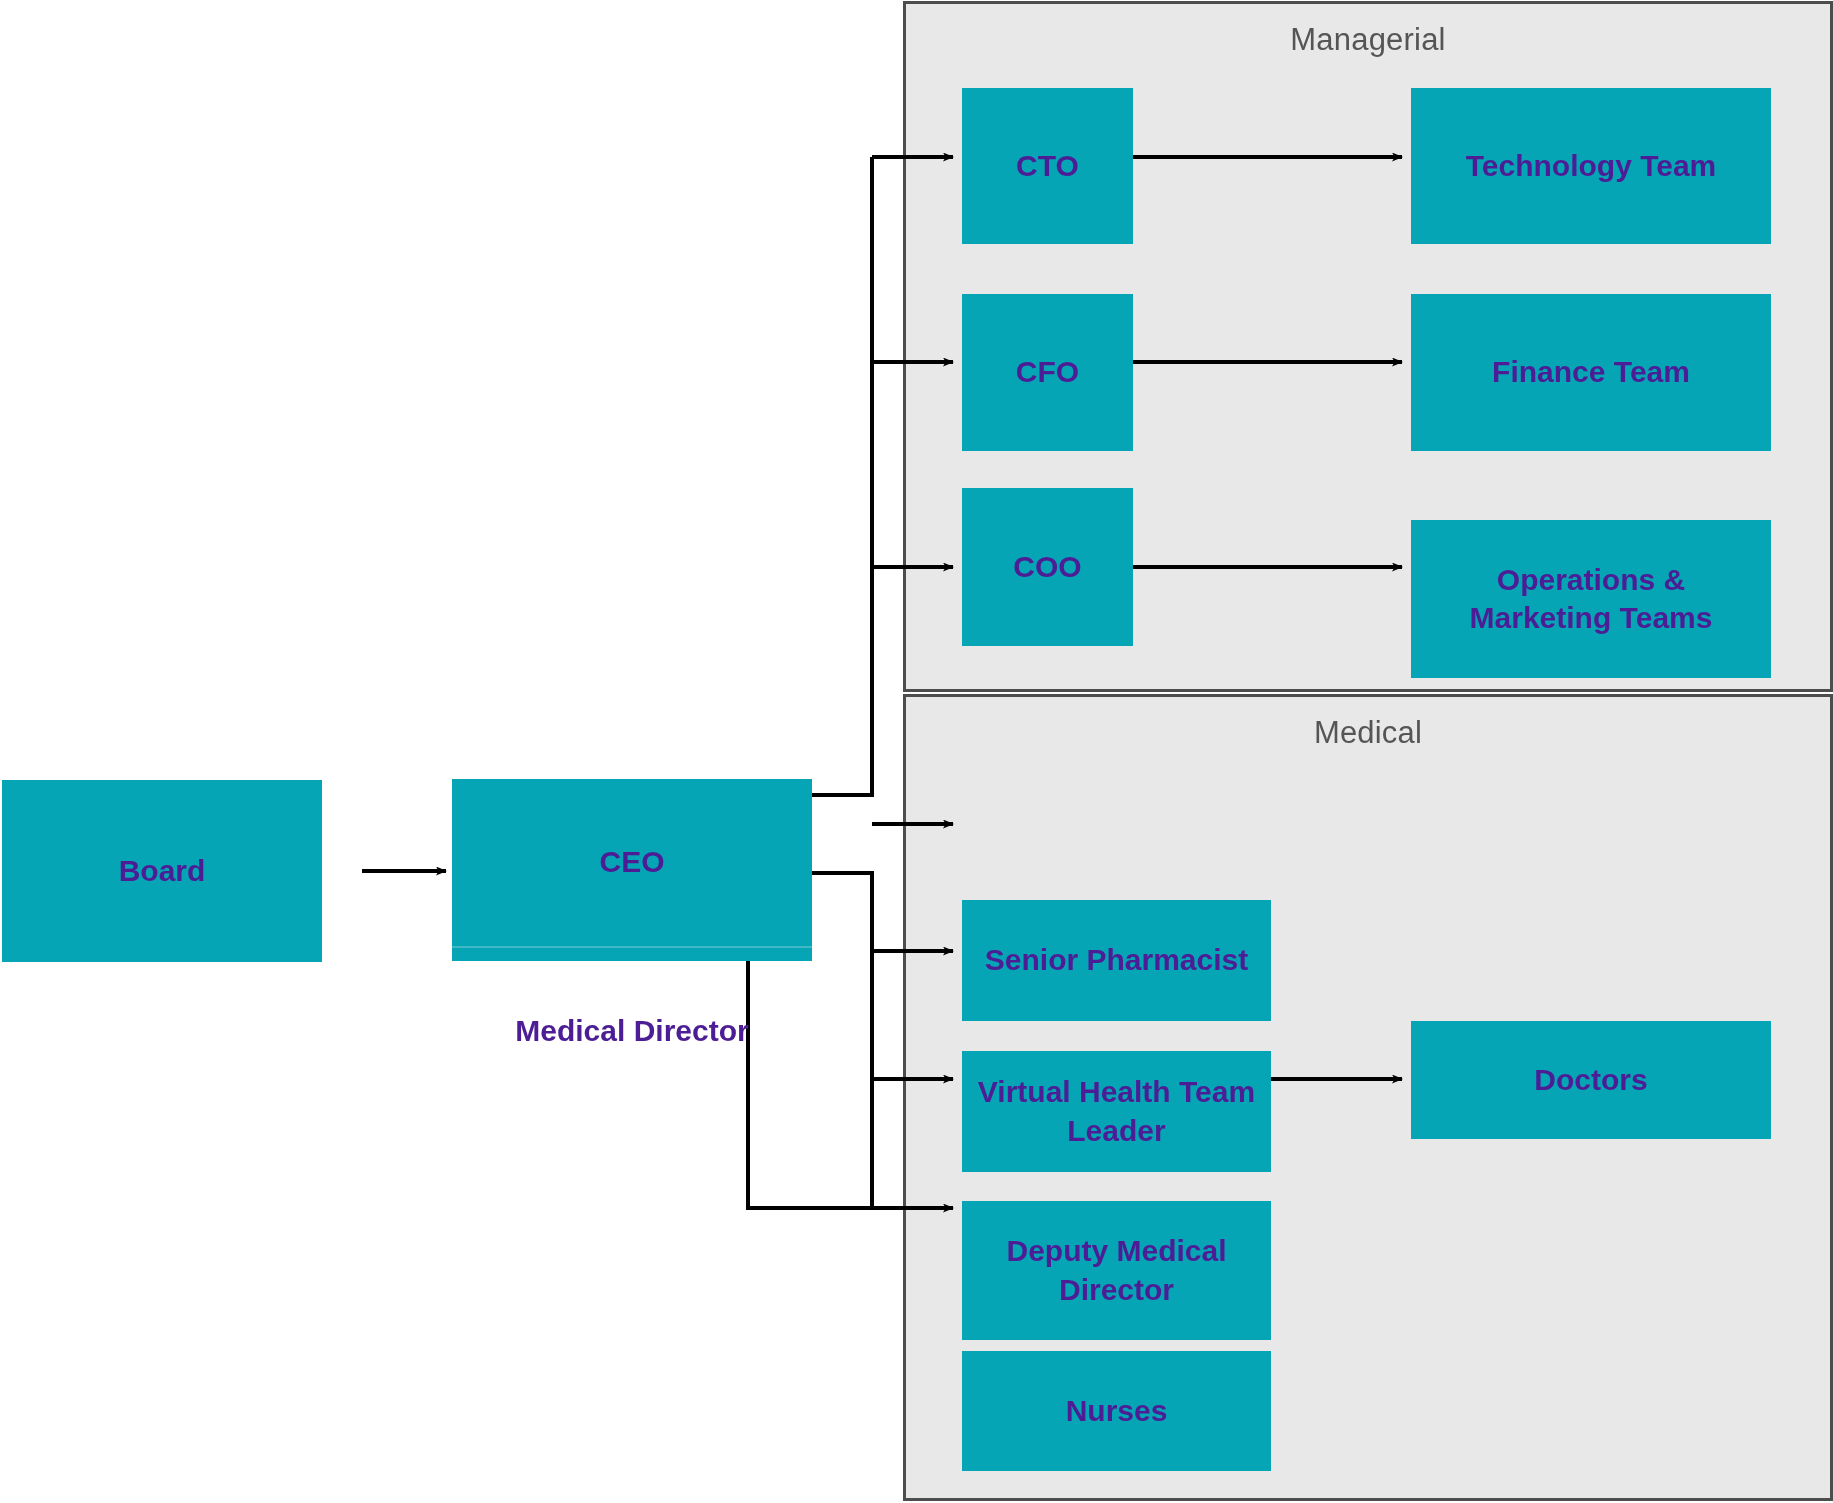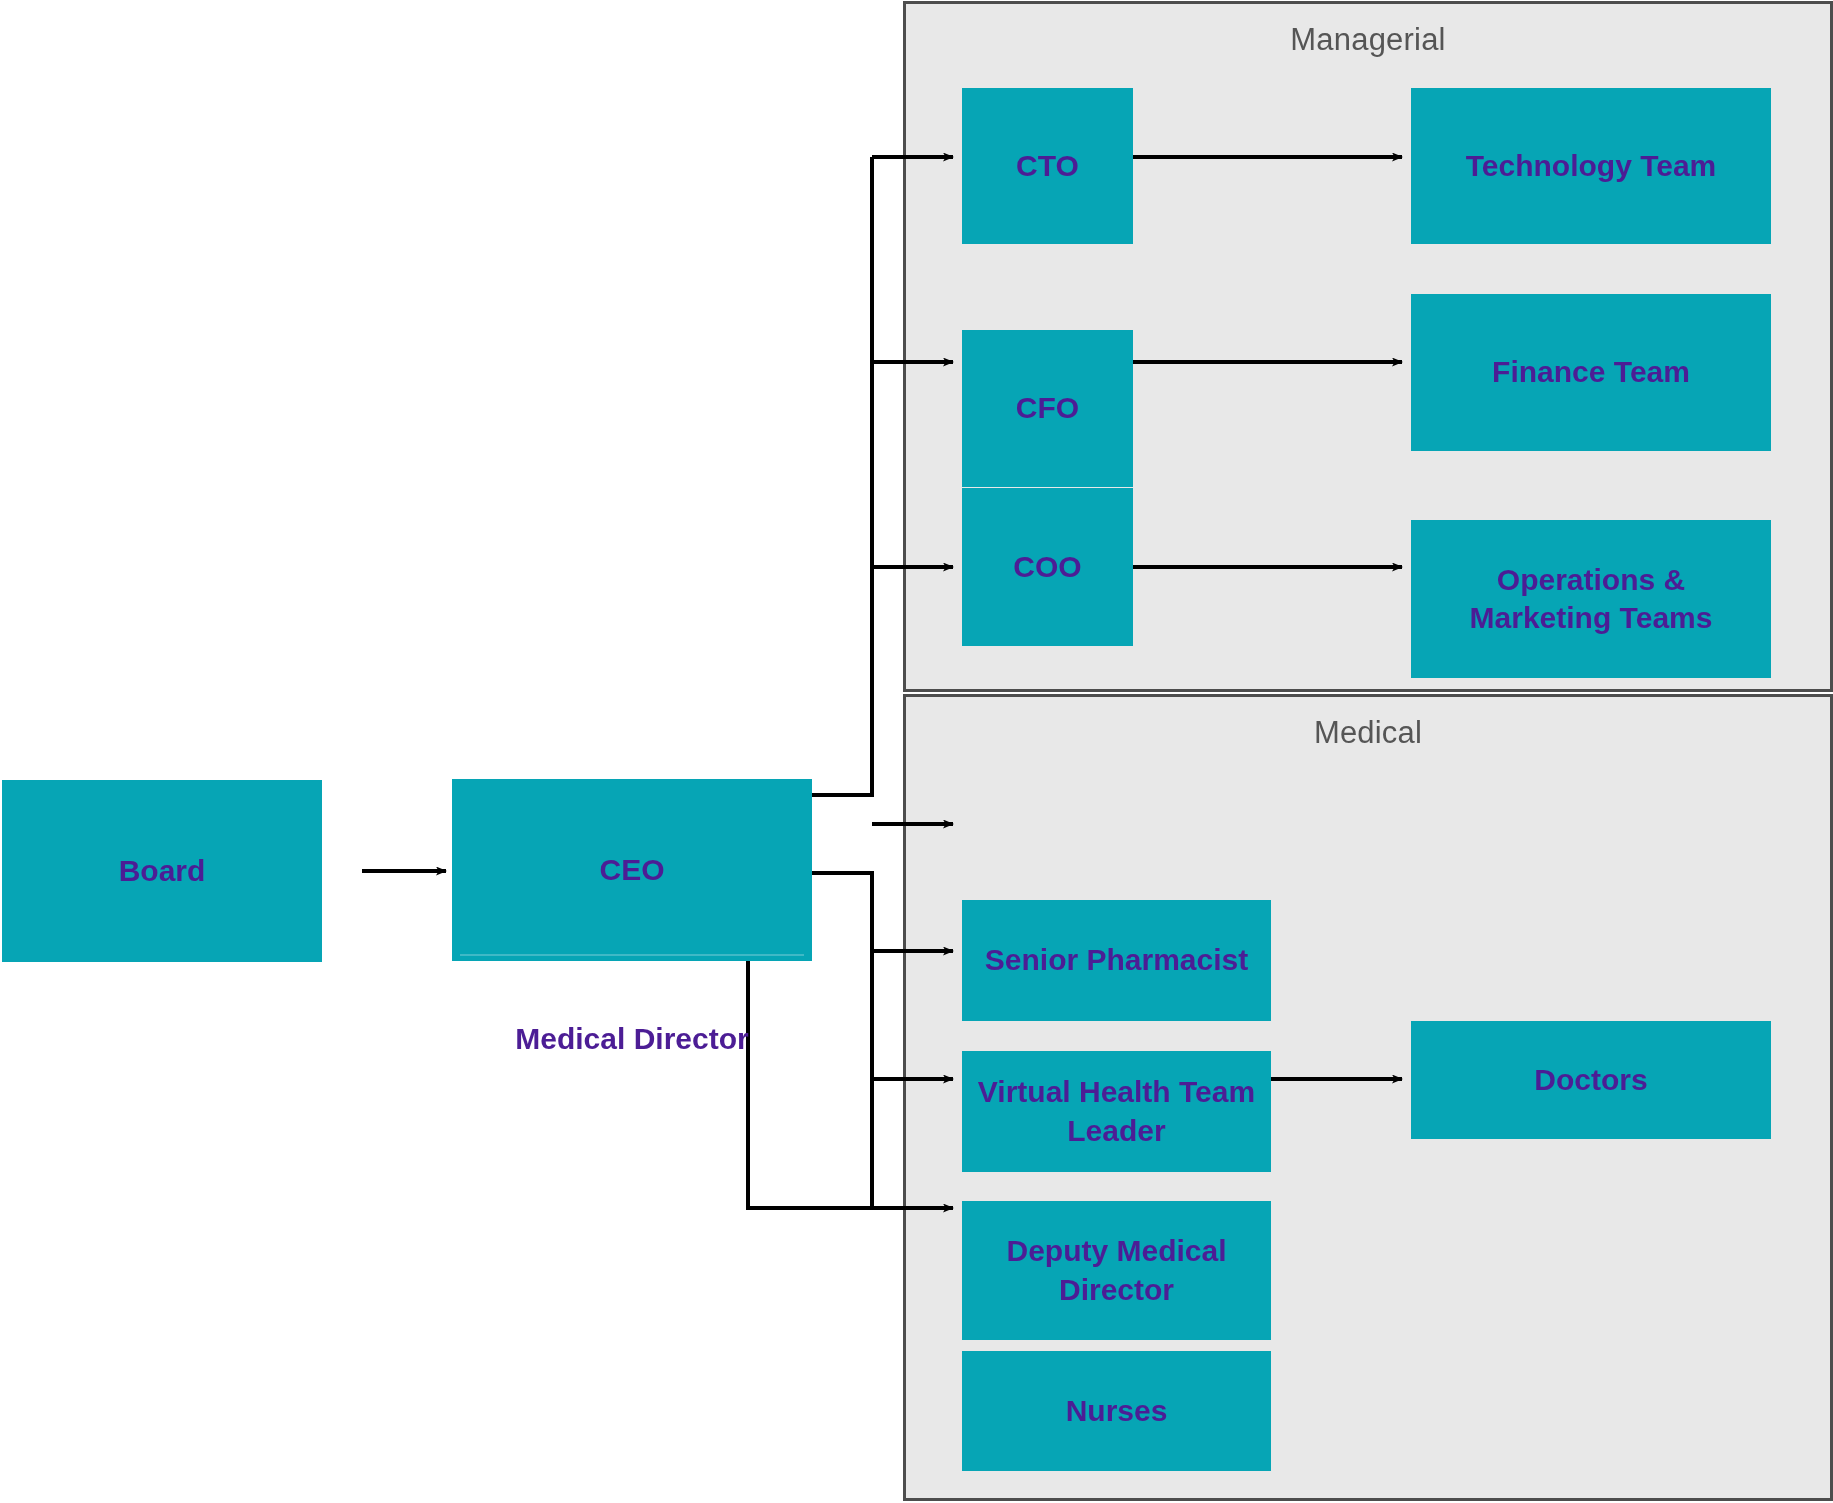--- a/index.html
+++ b/index.html
@@ -43,21 +43,21 @@
     display: flex;
     align-items: center;
     justify-content: center;
     text-align: center;
     box-sizing: border-box;
     padding: 2px 8px;
     white-space: pre-line;
   }
   .node.stacked {
     display: block;
-    padding: 8px;
+    padding: 0;
   }
   .node-cell {
     width: 100%;
     display: flex;
     align-items: center;
     justify-content: center;
     text-align: center;
     box-sizing: border-box;
   }
   .node-divider {
@@ -132,21 +132,21 @@
 
   <div class="node" style="left:2px; top:780px; width:320px; height:182px;">Board</div>
 
   <div class="node stacked" style="left:452px; top:779px; width:360px; height:182px;">
     <div class="node-cell" style="height:90px;">CEO</div>
     <div class="node-divider"></div>
     <div class="node-cell" style="height:90px;">Medical Director</div>
   </div>
 
   <div class="node" style="left:962px; top:88px; width:171px; height:156px;">CTO</div>
-  <div class="node" style="left:962px; top:294px; width:171px; height:157px;margin-top:36px;">CFO</div>
+  <div class="node" style="left:962px; top:294px; width:171px; height:157px;">CFO</div>
   <div class="node" style="left:962px; top:488px; width:171px; height:158px;">COO</div>
 
   <div class="node" style="left:1411px; top:88px; width:360px; height:156px;">Technology Team</div>
   <div class="node" style="left:1411px; top:294px; width:360px; height:157px;">Finance Team</div>
   <div class="node" style="left:1411px; top:488px; width:360px; height:158px;margin-top:32px;">Operations &amp;
 Marketing Teams</div>
 
   <div class="node" style="left:962px; top:900px; width:309px; height:121px;">Senior Pharmacist</div>
   <div class="node" style="left:962px; top:1051px; width:309px; height:121px;">Virtual Health Team
 Leader</div>

